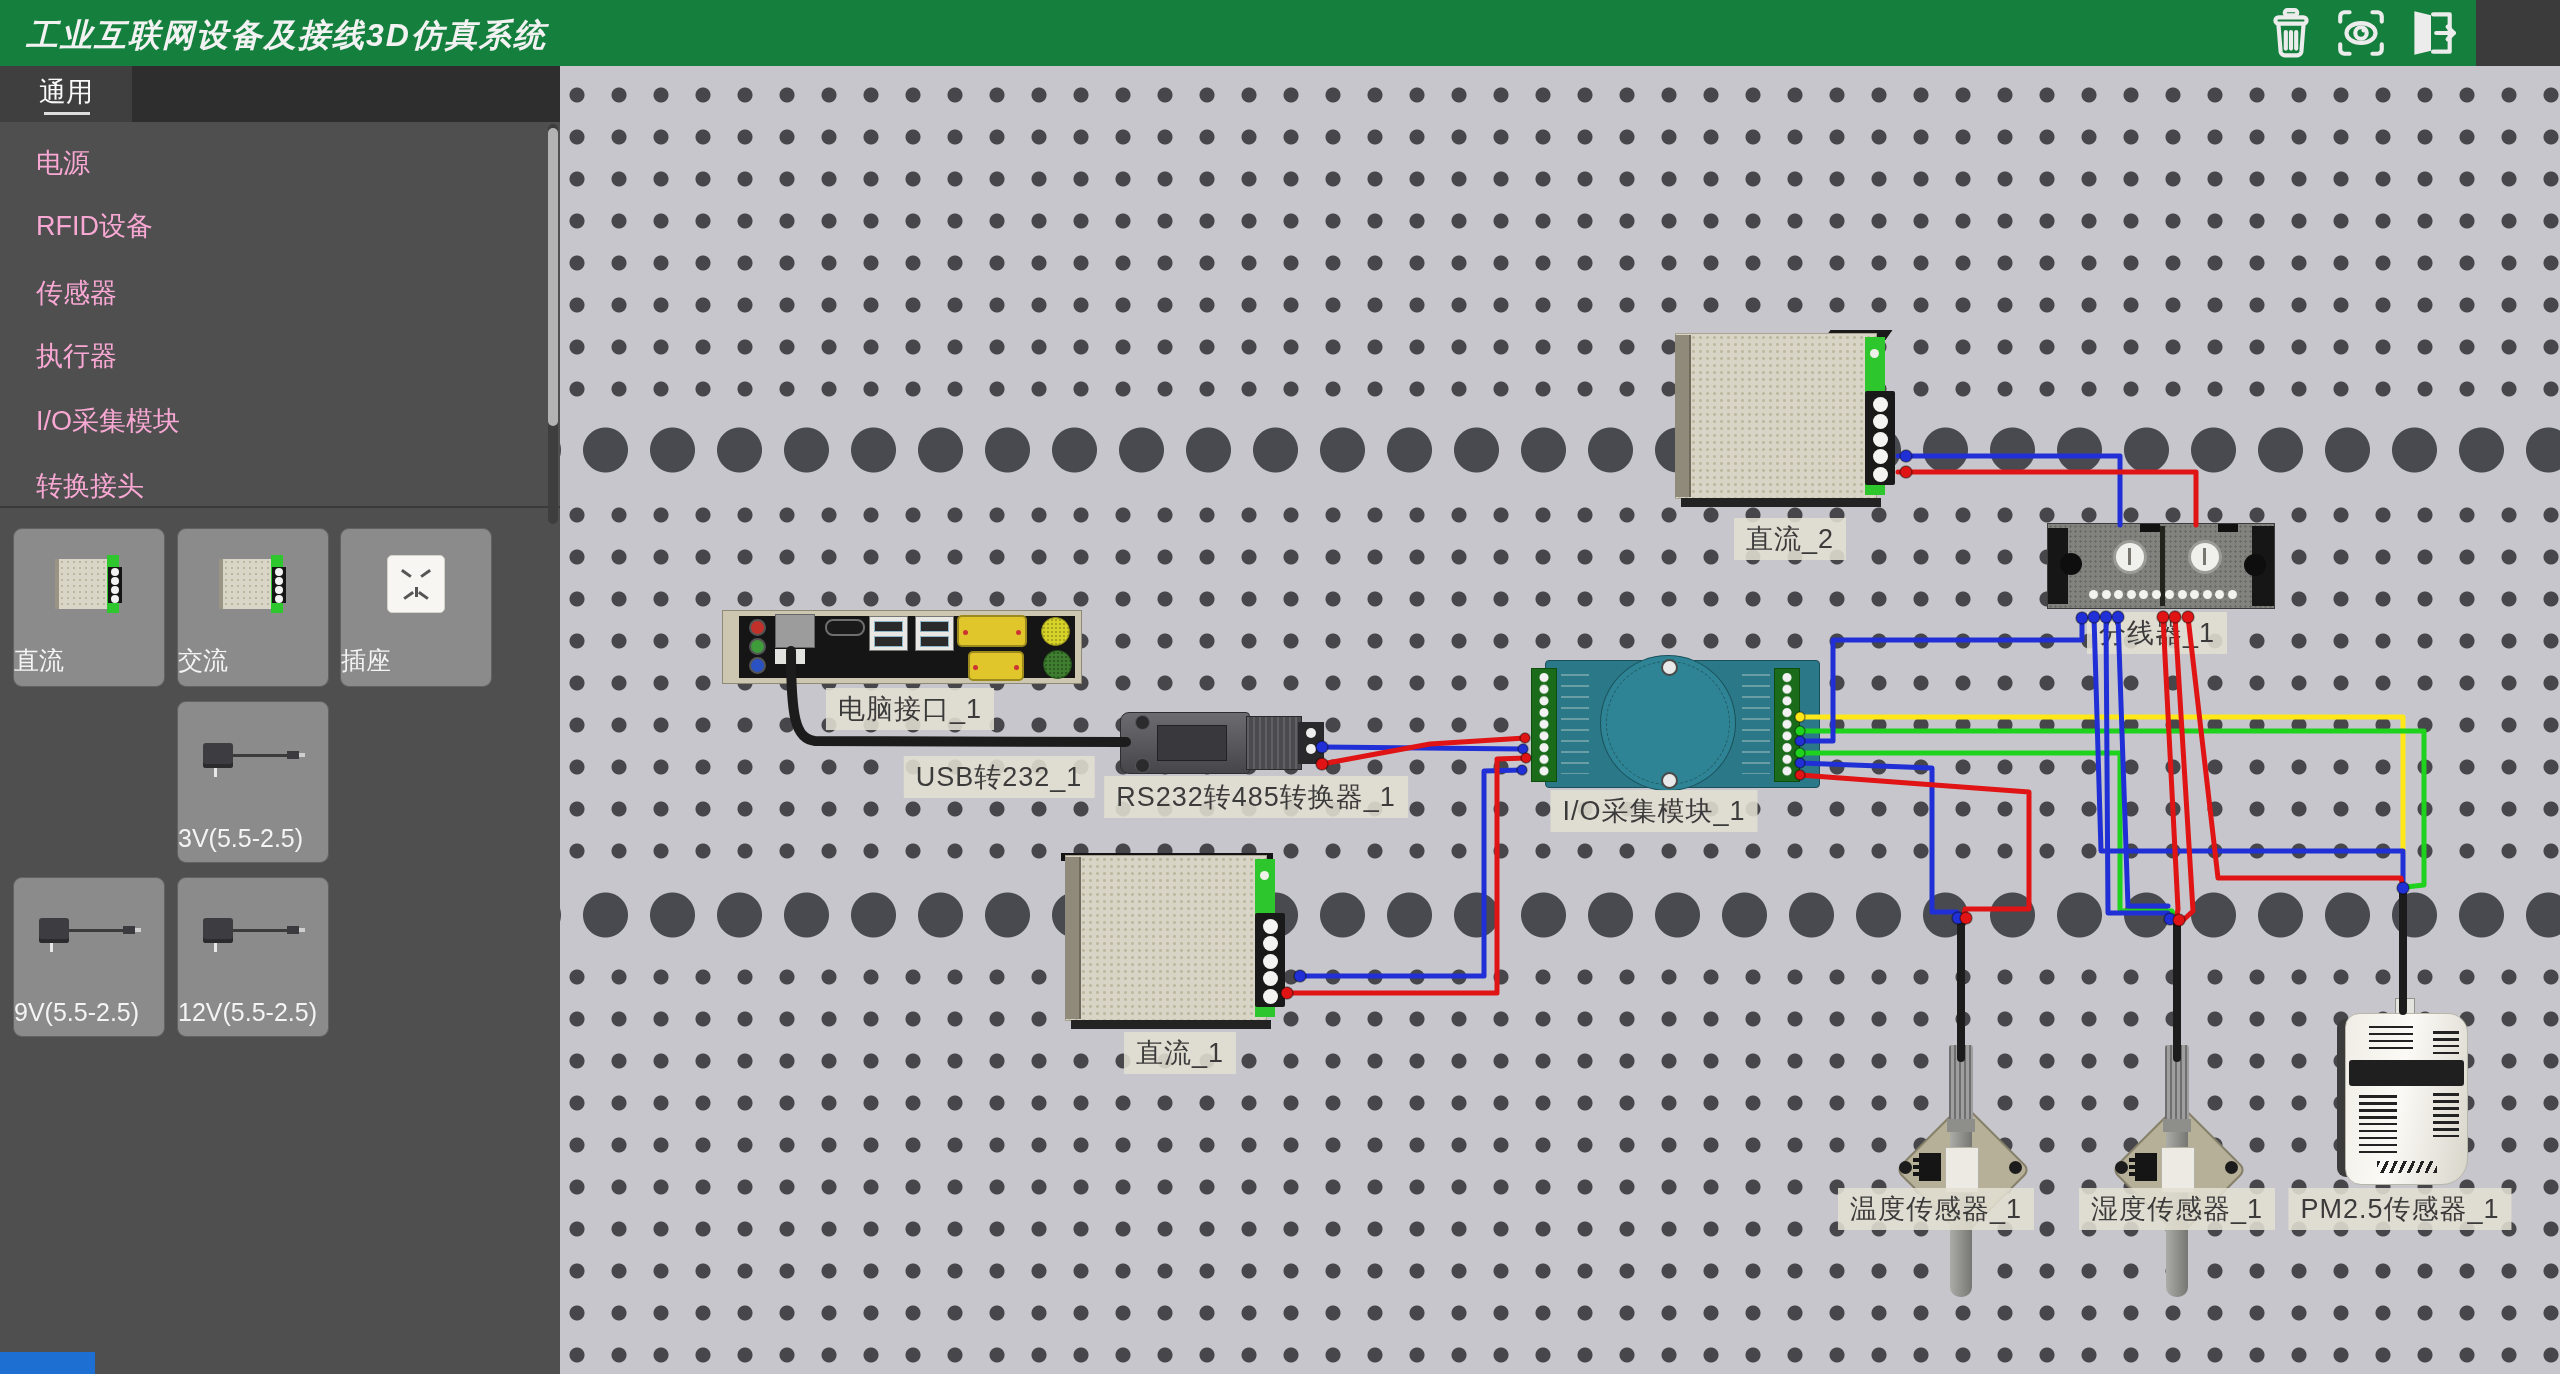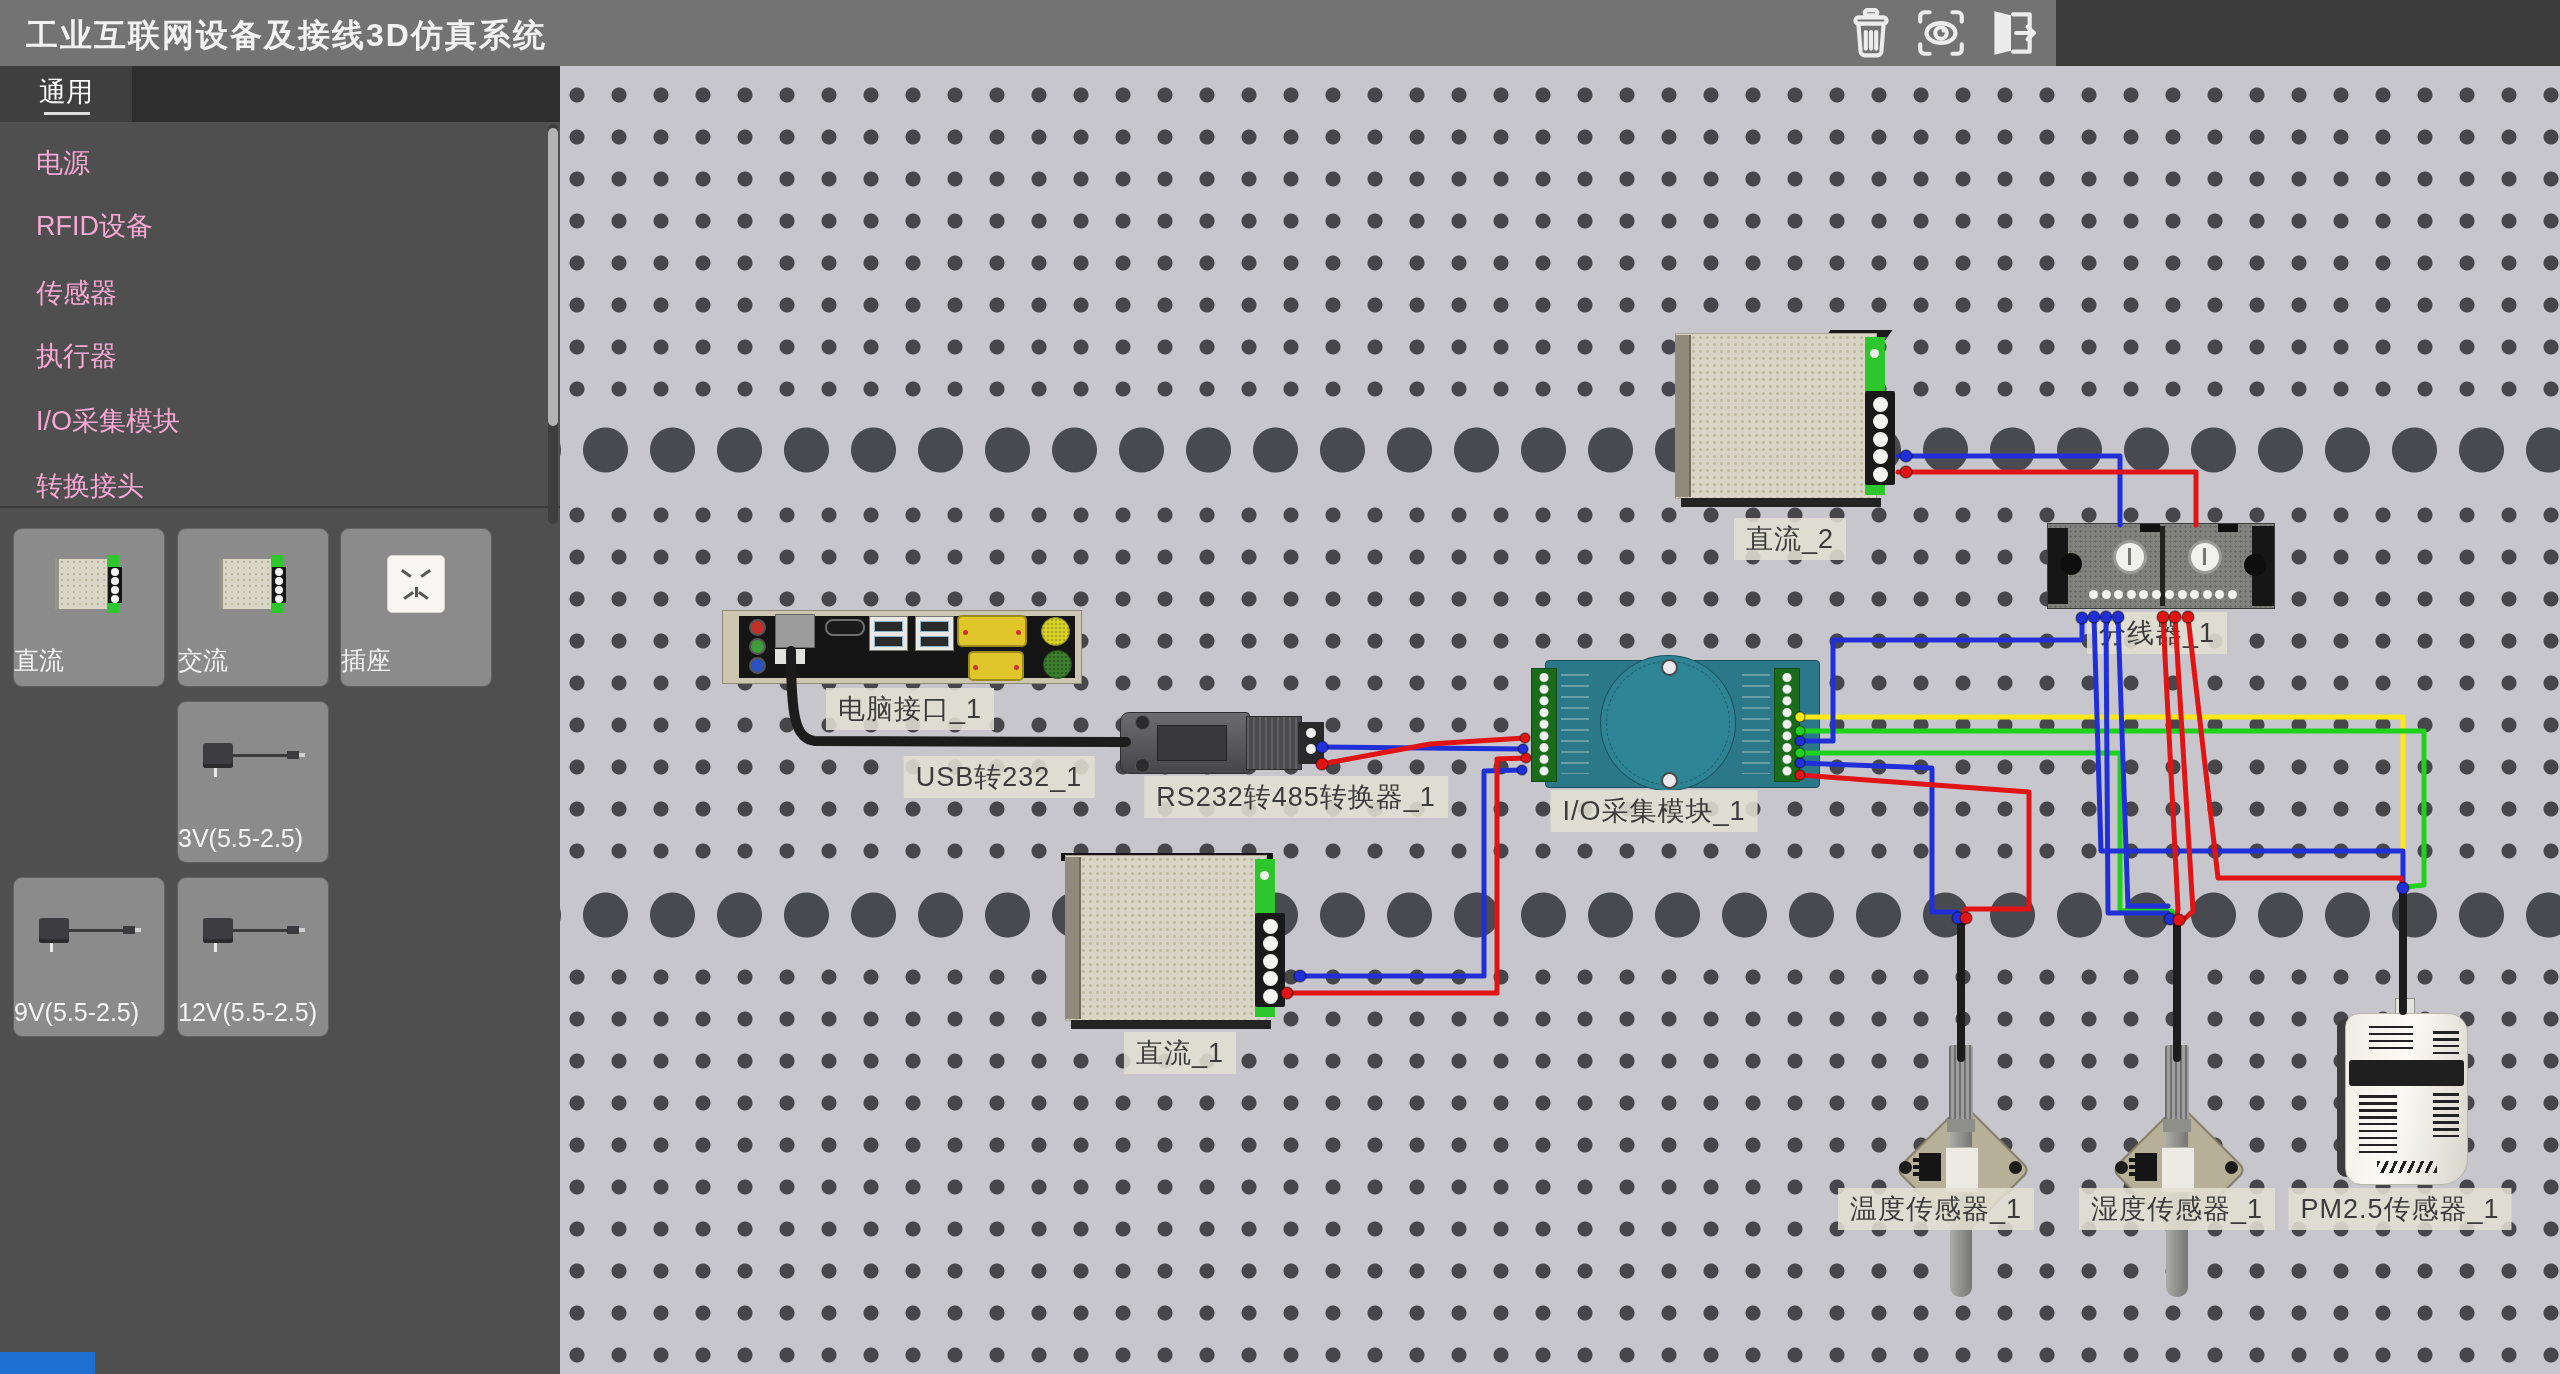--- a/index.html
+++ b/index.html
@@ -1,20 +1,20 @@
 <!DOCTYPE html>
 <html><head>
 <meta charset="utf-8">
 <style>
   html,body{margin:0;padding:0;background:#2a2a2a;}
   #app{position:relative;width:2560px;height:1374px;overflow:hidden;
        font-family:"Liberation Sans",sans-serif;background:#3b3b3b;}
 
   
-  #topbar{position:absolute;left:0;top:0;width:2056px;height:66px;background:#737373;}
+  #topbar{position:absolute;left:0;top:0;width:2476px;height:66px;background:#15803d;font-style:italic;}
   #app-title{position:absolute;left:26px;top:14px;font-size:32px;font-weight:bold;
              color:#f2f2f2;letter-spacing:2px;}
   #topbar-icons{position:absolute;right:18px;top:6px;display:flex;gap:16px;}
   .tb-icon{width:54px;height:54px;cursor:pointer;}
   .tb-icon svg{width:54px;height:54px;}
 
   
   #sidebar{position:absolute;left:0;top:66px;width:560px;height:1308px;background:#4f4f4f;}
   #tab-row{position:absolute;left:0;top:0;width:647px;height:56px;background:#2e2e2e;}
   #tab-general{position:absolute;left:0;top:0;width:132px;height:56px;background:#3f3f3f;
@@ -537,21 +537,21 @@
           <circle class="j" cx="1406" cy="852" r="6" fill="#e01414"></circle>
         <circle class="j" cx="1610" cy="853" r="6" fill="#2130d6"></circle>
           <circle class="j" cx="1619" cy="854" r="6" fill="#e01414"></circle>
         <circle class="j" cx="1843" cy="822" r="6" fill="#2130d6"></circle>
       </g>
     </svg>
 
     <div class="dev-label" style="left:1230px;top:452px">直流_2</div>
     <div class="dev-label" style="left:350px;top:622px">电脑接口_1</div>
     <div class="dev-label" style="left:439px;top:690px">USB转232_1</div>
-    <div class="dev-label" style="left:736px;top:710px">RS232转485转换器_1</div>
+    <div class="dev-label" style="left:696px;top:710px">RS232转485转换器_1</div>
     <div class="dev-label" style="left:1094px;top:724px">I/O采集模块_1</div>
     <div class="dev-label" style="left:620px;top:966px">直流_1</div>
     <div class="dev-label" style="left:1597px;top:546px;z-index:4">分线器_1</div>
     <div class="dev-label" style="left:1376px;top:1122px">温度传感器_1</div>
     <div class="dev-label" style="left:1617px;top:1122px">湿度传感器_1</div>
     <div class="dev-label" style="left:1840px;top:1122px">PM2.5传感器_1</div>
   </div>
 
   <div id="corner-badge"></div>
 </div>

